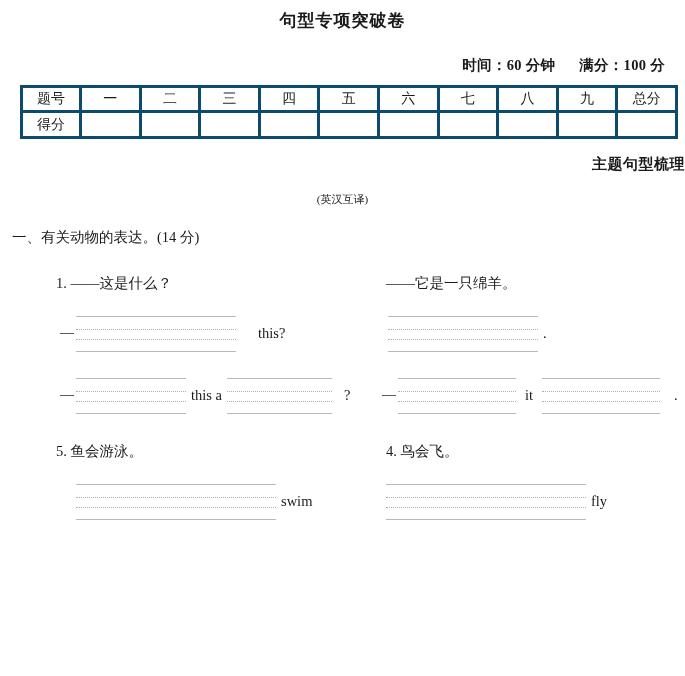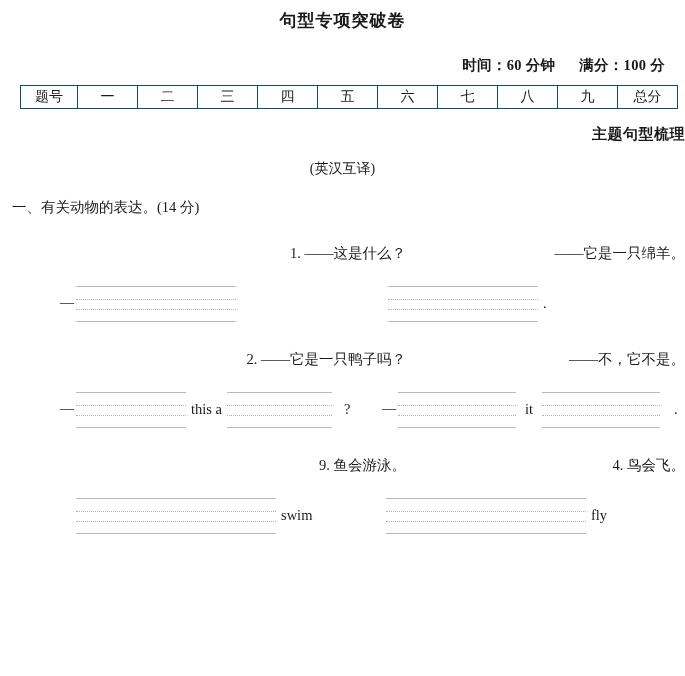--- a/index.html
+++ b/index.html
@@ -42,21 +42,21 @@
   .score-table-wrap {
     margin-top: 10px;
     padding: 0 8px 0 20px;
   }
   table.score-table {
     border-collapse: collapse;
     width: 658px;
     table-layout: fixed;
   }
   table.score-table td {
-    border: 1px solid #0c4a6e;
+    border: 3px solid #0c4a6e;
     height: 22px;
     text-align: center;
     vertical-align: middle;
     font-size: 14px;
     font-family: Liberation Mono, monospace;
     padding: 0;
   }
   table.score-table td.head-cell { width: 56px; }
   table.score-table tr.row-empty td { height: 23px; }
 
@@ -64,39 +64,38 @@
   .theme-heading {
     text-align: right;
     font-size: 15px;
     font-weight: bold;
     margin-top: 14px;
     line-height: 22px;
     letter-spacing: 0.5px;
   }
   .theme-sub {
     text-align: center;
-    font-size: 14px;
+    font-size: 11px;
     margin-top: 14px;
     line-height: 20px;
   }
   .section-heading {
     font-size: 14.5px;
     margin-top: 18px;
     padding-left: 12px;
     line-height: 21px;
   }
 
   
   .q-prompt-row {
     display: flex;
     margin-top: 24px;
-    padding-left: 76px;
+    padding-left: 56px;
     font-size: 14.5px;
     line-height: 22px;
-    text-align: right;
   }
   .q-prompt-row.tight { margin-top: 22px; }
   .q-col-left { width: 330px; flex: 0 0 330px; }
   .q-col-right { flex: 1 1 auto; }
 
   .q-answer-row {
     display: flex;
     margin-top: 16px;
     padding-left: 60px;
     font-size: 14px;
@@ -184,20 +183,33 @@
           <td>二</td>
           <td>三</td>
           <td>四</td>
           <td>五</td>
           <td>六</td>
           <td>七</td>
           <td>八</td>
           <td>九</td>
           <td>总分</td>
         </tr>
+        <tr class="row-empty">
+          <td class="head-cell">得分</td>
+          <td></td>
+          <td></td>
+          <td></td>
+          <td></td>
+          <td></td>
+          <td></td>
+          <td></td>
+          <td></td>
+          <td></td>
+          <td></td>
+        </tr>
       </tbody>
     </table>
   </div>
 
   <div class="theme-heading">主题句型梳理</div>
   <div class="theme-sub">(英汉互译)</div>
 
   <div class="section-heading">一、有关动物的表达。(14 分)</div>
 
   <div class="q-prompt-row">
@@ -207,36 +219,33 @@
 
   <div class="q-answer-row">
     <div class="ans-half left">
       <span class="dash-lead">—</span>
       <span class="write-blank w-160">
         <span class="ln ln-solid ln1"></span>
         <span class="ln ln-dash ln2"></span>
         <span class="ln ln-dash ln3"></span>
         <span class="ln ln-solid ln4"></span>
       </span>
+      <span class="inline-word" style="padding-left:22px;">this?</span>
     </div>
     <div class="ans-half right">
       <span class="write-blank w-150" style="margin-left:6px;">
         <span class="ln ln-solid ln1"></span>
         <span class="ln ln-dash ln2"></span>
         <span class="ln ln-dash ln3"></span>
         <span class="ln ln-solid ln4"></span>
       </span>
       <span class="inline-punct">.</span>
     </div>
   </div>
 
-  <div class="q-prompt-row tight">
-    <div class="q-col-left">2. ——它是一只鸭子吗？</div>
-    <div class="q-col-right">——不，它不是。</div>
-  </div>
 
   <div class="q-answer-row">
     <div class="ans-half left">
       <span class="dash-lead">—</span>
       <span class="write-blank w-110">
         <span class="ln ln-solid ln1"></span>
         <span class="ln ln-dash ln2"></span>
         <span class="ln ln-dash ln3"></span>
         <span class="ln ln-solid ln4"></span>
       </span>
@@ -262,21 +271,21 @@
         <span class="ln ln-solid ln1"></span>
         <span class="ln ln-dash ln2"></span>
         <span class="ln ln-dash ln3"></span>
         <span class="ln ln-solid ln4"></span>
       </span>
       <span class="inline-punct" style="padding-left:14px;">.</span>
     </div>
   </div>
 
   <div class="q-prompt-row tight">
-    <div class="q-col-left">9. 鱼会游泳。</div>
+    <div class="q-col-left">5. 鱼会游泳。</div>
     <div class="q-col-right">4. 鸟会飞。</div>
   </div>
 
   <div class="q-answer-row">
     <div class="ans-half left">
       <span class="write-blank w-200" style="margin-left:16px;">
         <span class="ln ln-solid ln1"></span>
         <span class="ln ln-dash ln2"></span>
         <span class="ln ln-dash ln3"></span>
         <span class="ln ln-solid ln4"></span>

